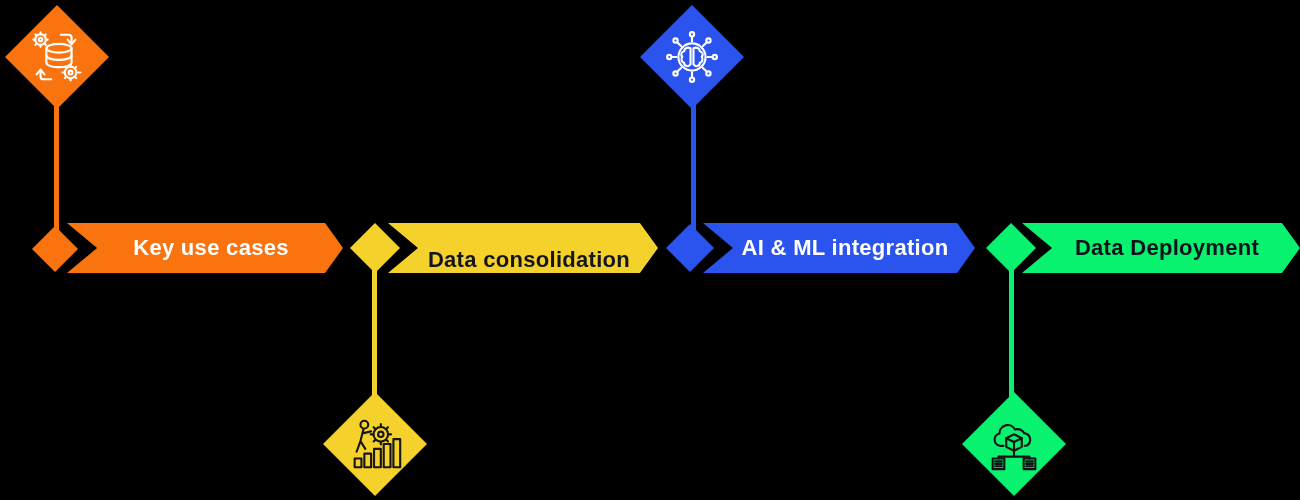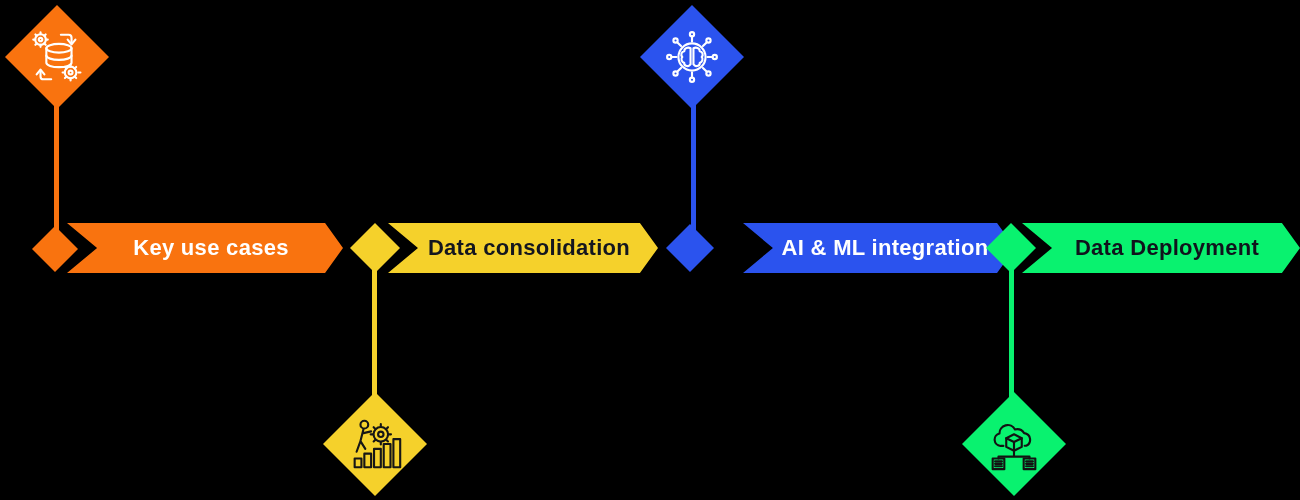--- a/index.html
+++ b/index.html
@@ -38,26 +38,26 @@
   .s1 .diamond-lg{left:5px;top:5px;}
   .s1 .vline{left:54px;top:95px;height:136px;}
   .s1 .diamond-sm{left:32px;top:226px;width:46px;height:46px;}
   .s1 .banner{left:67px;width:276px;
     clip-path:polygon(0 0,93.5% 0,100% 50%,93.5% 100%,0 100%,10.9% 50%);}
   
   .s2 .diamond-sm{left:350px;top:223px;width:50px;height:50px;}
   .s2 .vline{left:372px;top:270px;height:128px;}
   .s2 .diamond-lg{left:323px;top:392px;}
   .s2 .banner{left:388px;width:270px;
-    clip-path:polygon(0 0,93.3% 0,100% 50%,93.3% 100%,0 100%,11.1% 50%);}
+    clip-path:polygon(0 0,93.3% 0,100% 50%,93.3% 100%,0 100%,11.1% 50%);align-items:flex-end;}
   
   .s3 .diamond-lg{left:640px;top:5px;}
   .s3 .vline{left:691px;top:95px;height:136px;}
   .s3 .diamond-sm{left:666px;top:224px;width:48px;height:48px;}
-  .s3 .banner{left:743px;width:272px;
+  .s3 .banner{left:703px;width:272px;
     clip-path:polygon(0 0,93.4% 0,100% 50%,93.4% 100%,0 100%,11% 50%);}
   
   .s4 .diamond-sm{left:986px;top:223px;width:50px;height:50px;}
   .s4 .vline{left:1009px;top:270px;height:128px;}
   .s4 .diamond-lg{left:962px;top:392px;}
   .s4 .banner{left:1022px;width:278px;
     clip-path:polygon(0 0,93.5% 0,100% 50%,93.5% 100%,0 100%,10.8% 50%);}
 </style>
 </head>
 <body>

